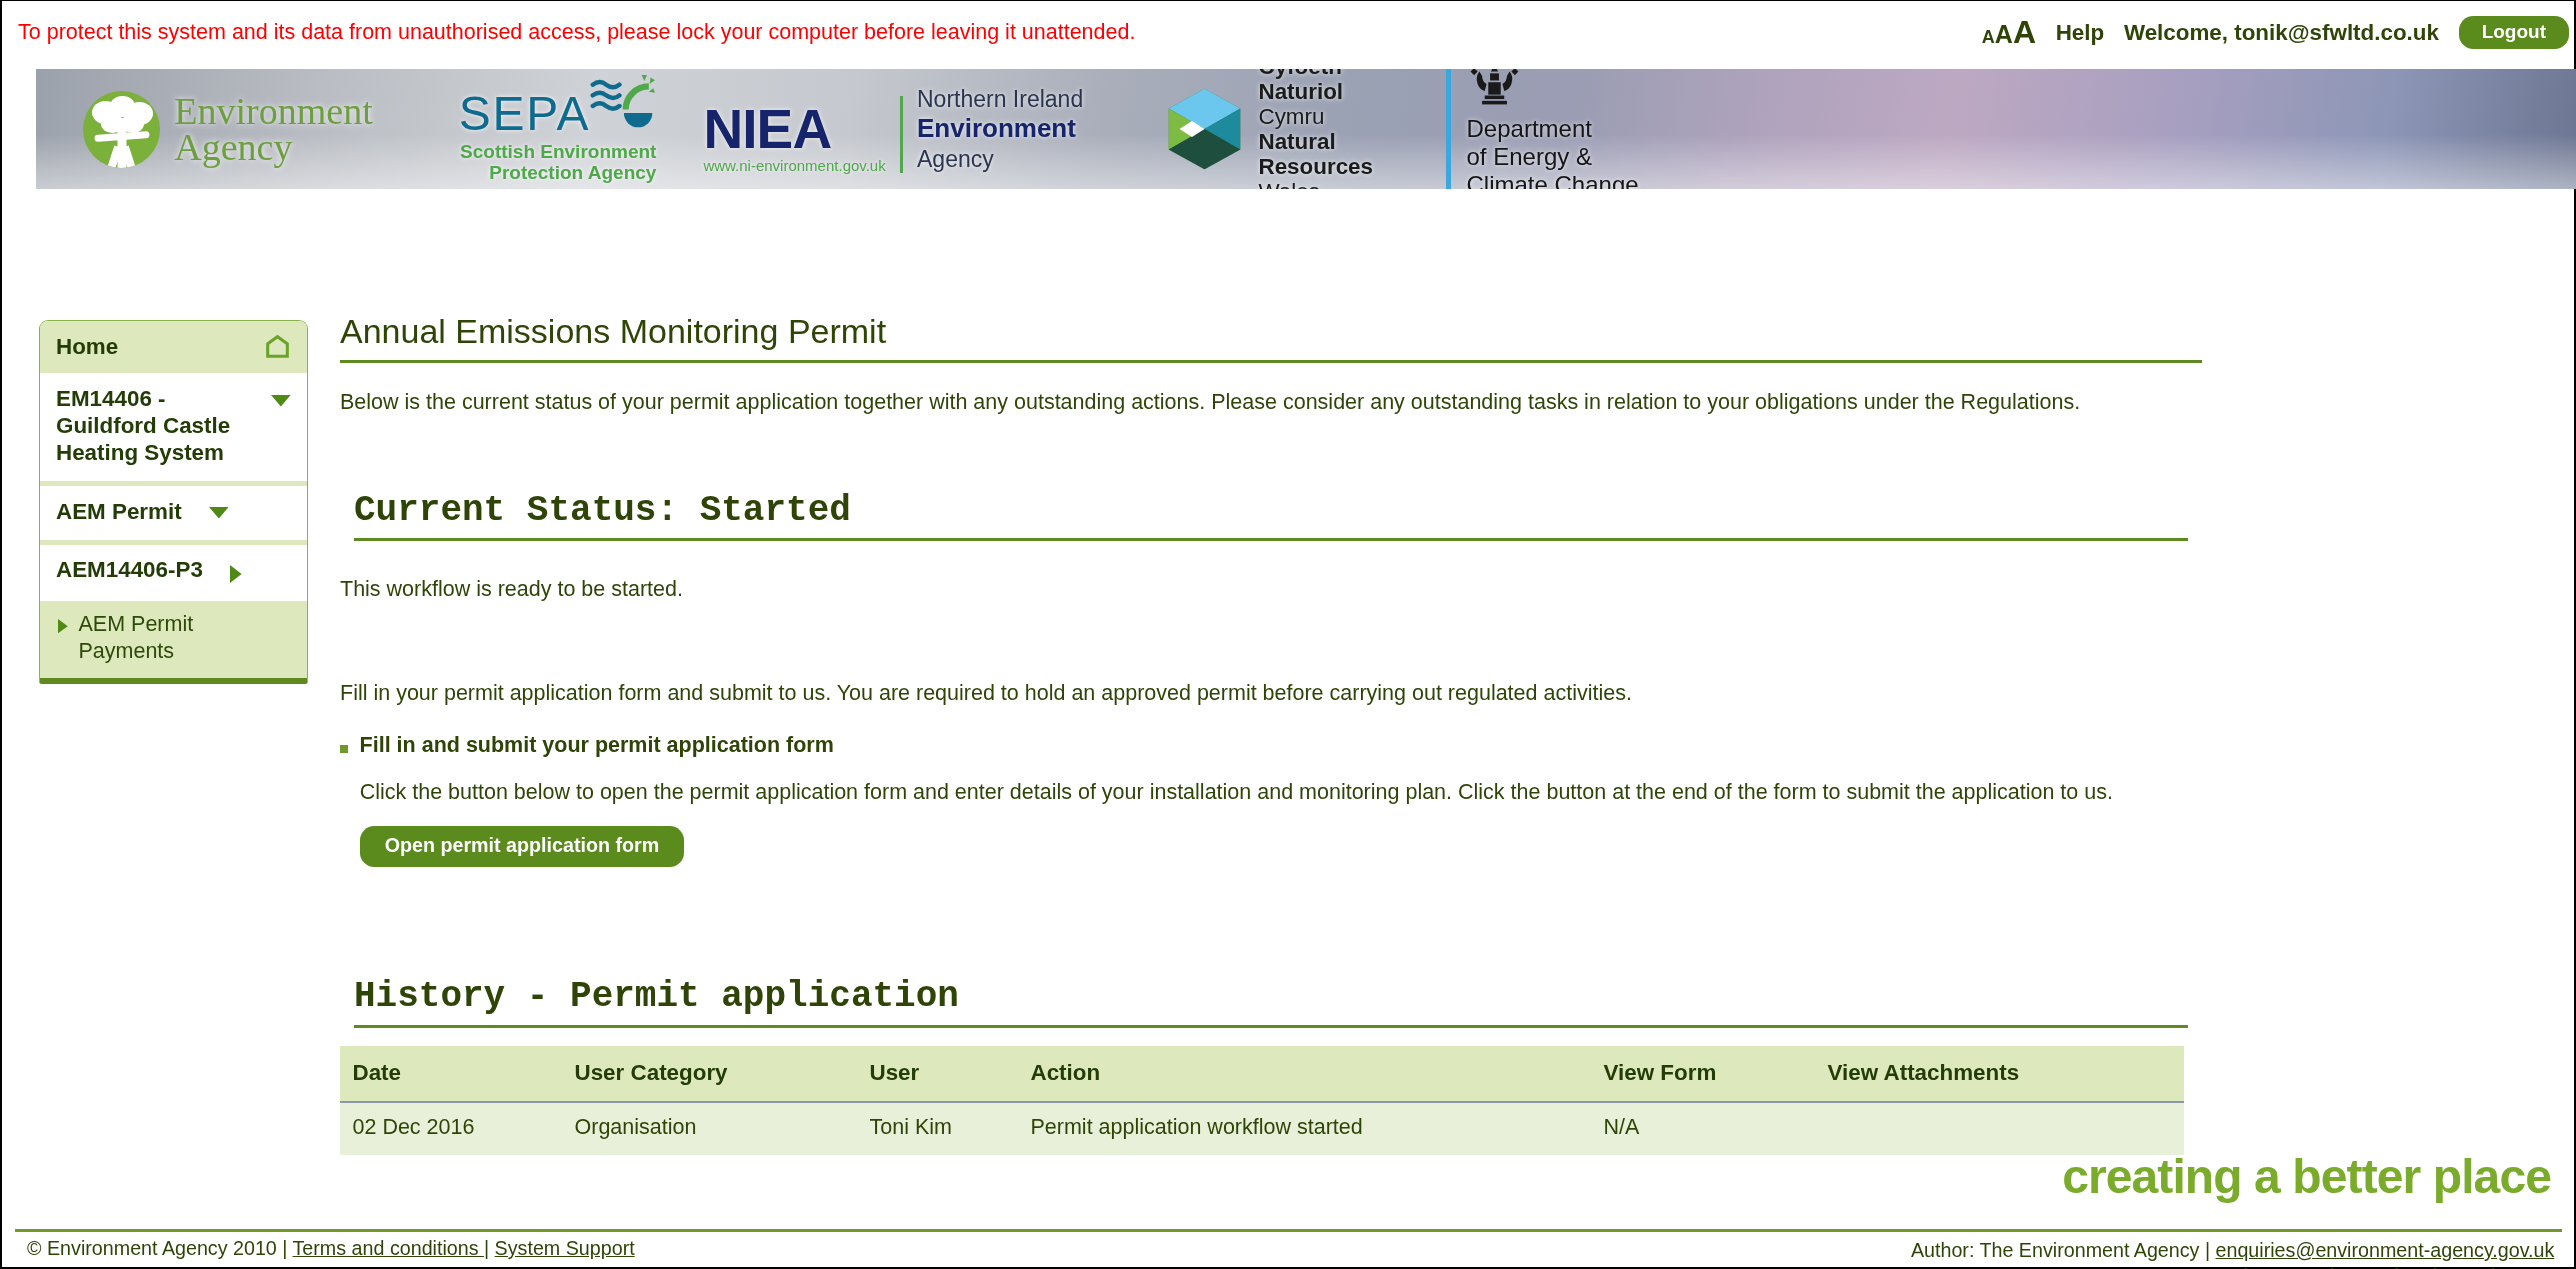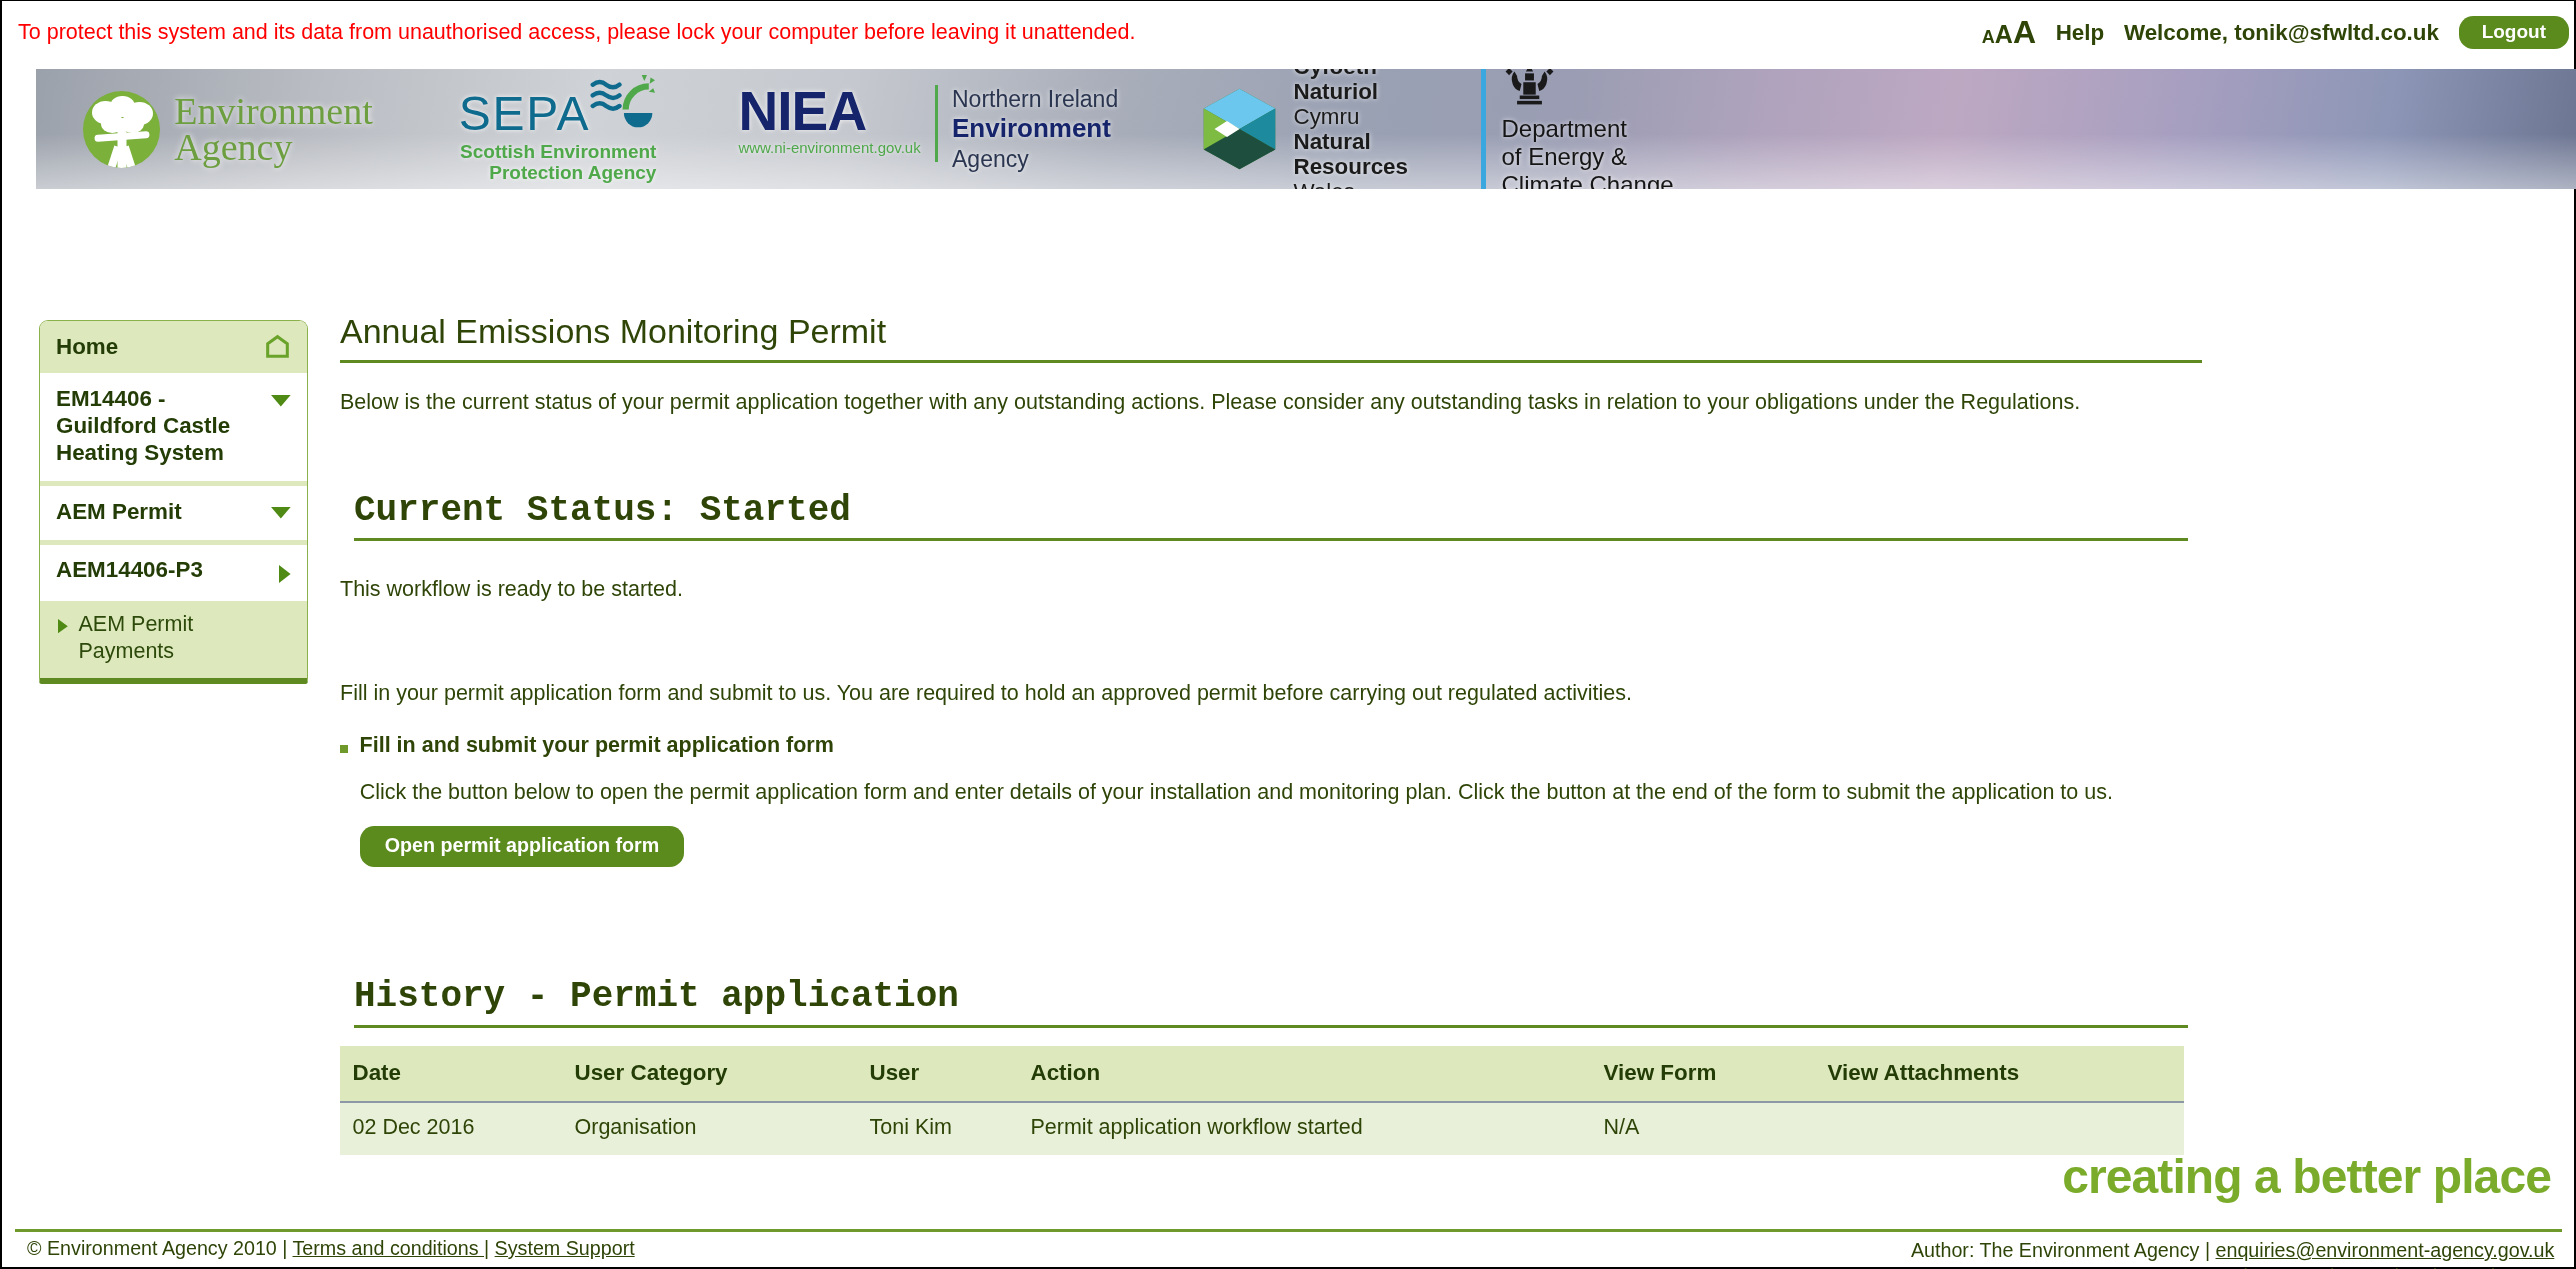--- a/index.html
+++ b/index.html
@@ -162,21 +162,21 @@
     font-family: "Liberation Sans", sans-serif;
     color: #0f6b8e; font-size: 48px; font-weight: 500; letter-spacing: 1.8px;
     line-height: 1; text-shadow: 0 0 5.4px rgba(255,255,255,0.9);
   }
   .sepa-sub {
     font-family: "Liberation Sans", sans-serif;
     color: #4fa84a; font-size: 19px; font-weight: 600; line-height: 1.14;
     margin-top: 2.7px; text-shadow: 0 0 5.4px rgba(255,255,255,0.9); text-align: right;
   }
   
-  .logo-niea { margin-left: 82px; display: flex; align-items: flex-start; }
+  .logo-niea { margin-left: 47px; display: flex; align-items: flex-end; }
   .niea-left { text-align: left; }
   .niea-word {
     font-family: "Liberation Sans", sans-serif;
     color: #15246b; font-size: 55px; font-weight: bold; line-height: 0.95;
     letter-spacing: -0.9px;
     text-shadow: 0 0 5.4px rgba(255,255,255,0.85);
   }
   .niea-url {
     font-family: "Liberation Sans", sans-serif;
     color: #4fa84a; font-size: 15px; line-height: 1; margin-top: 2.7px;
@@ -231,21 +231,21 @@
   }
   .nav-home-label {
     color: #243d07; font-size: 22.4px; font-weight: bold;
   }
   .home-icon svg { display: block; }
   .nav-item {
     background: #ffffff;
     padding: 12.5px 16px 14.3px;
     display: flex;
     align-items: flex-start;
-    justify-content: space-between;
+    justify-content: flex-start;
     gap: 27px;
     border-bottom: 5.4px solid #dde9bd;
     cursor: pointer;
   }
   .nav-item-label {
     color: #243d07; font-size: 22.4px; font-weight: bold; line-height: 1.2;
   }
   .caret-down, .caret-right {
     flex: none; margin-top: 8px;
   }

